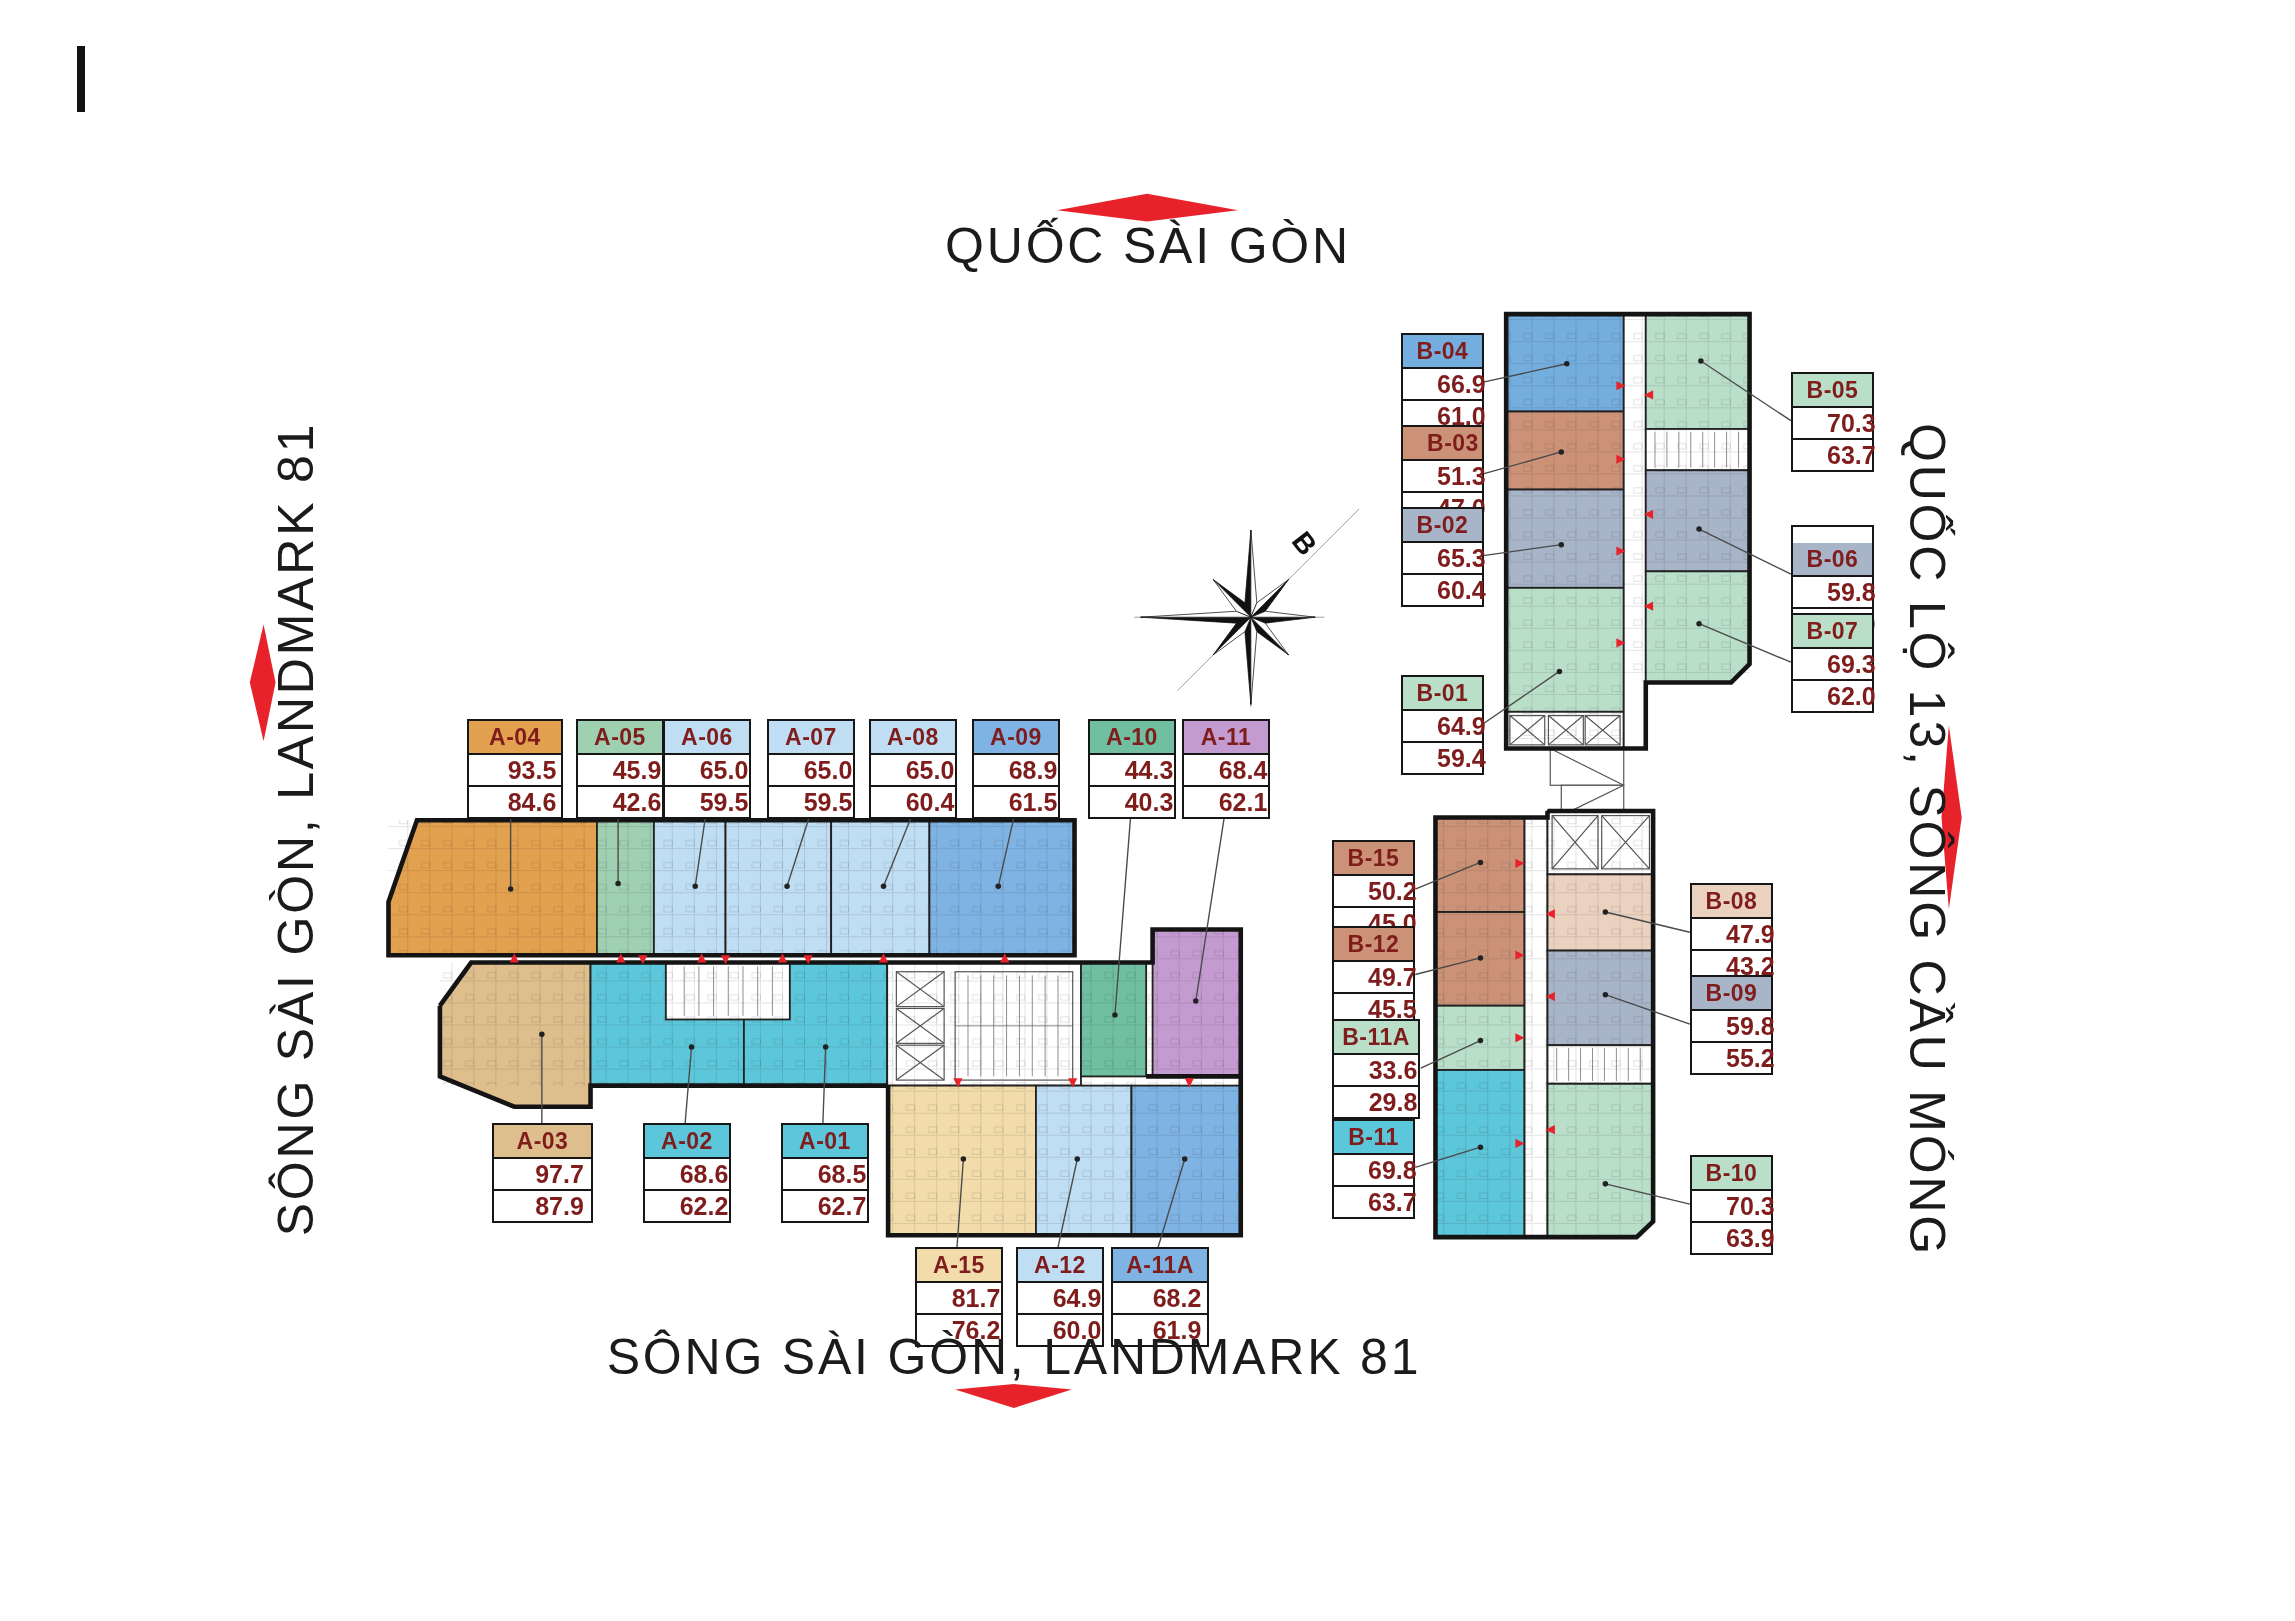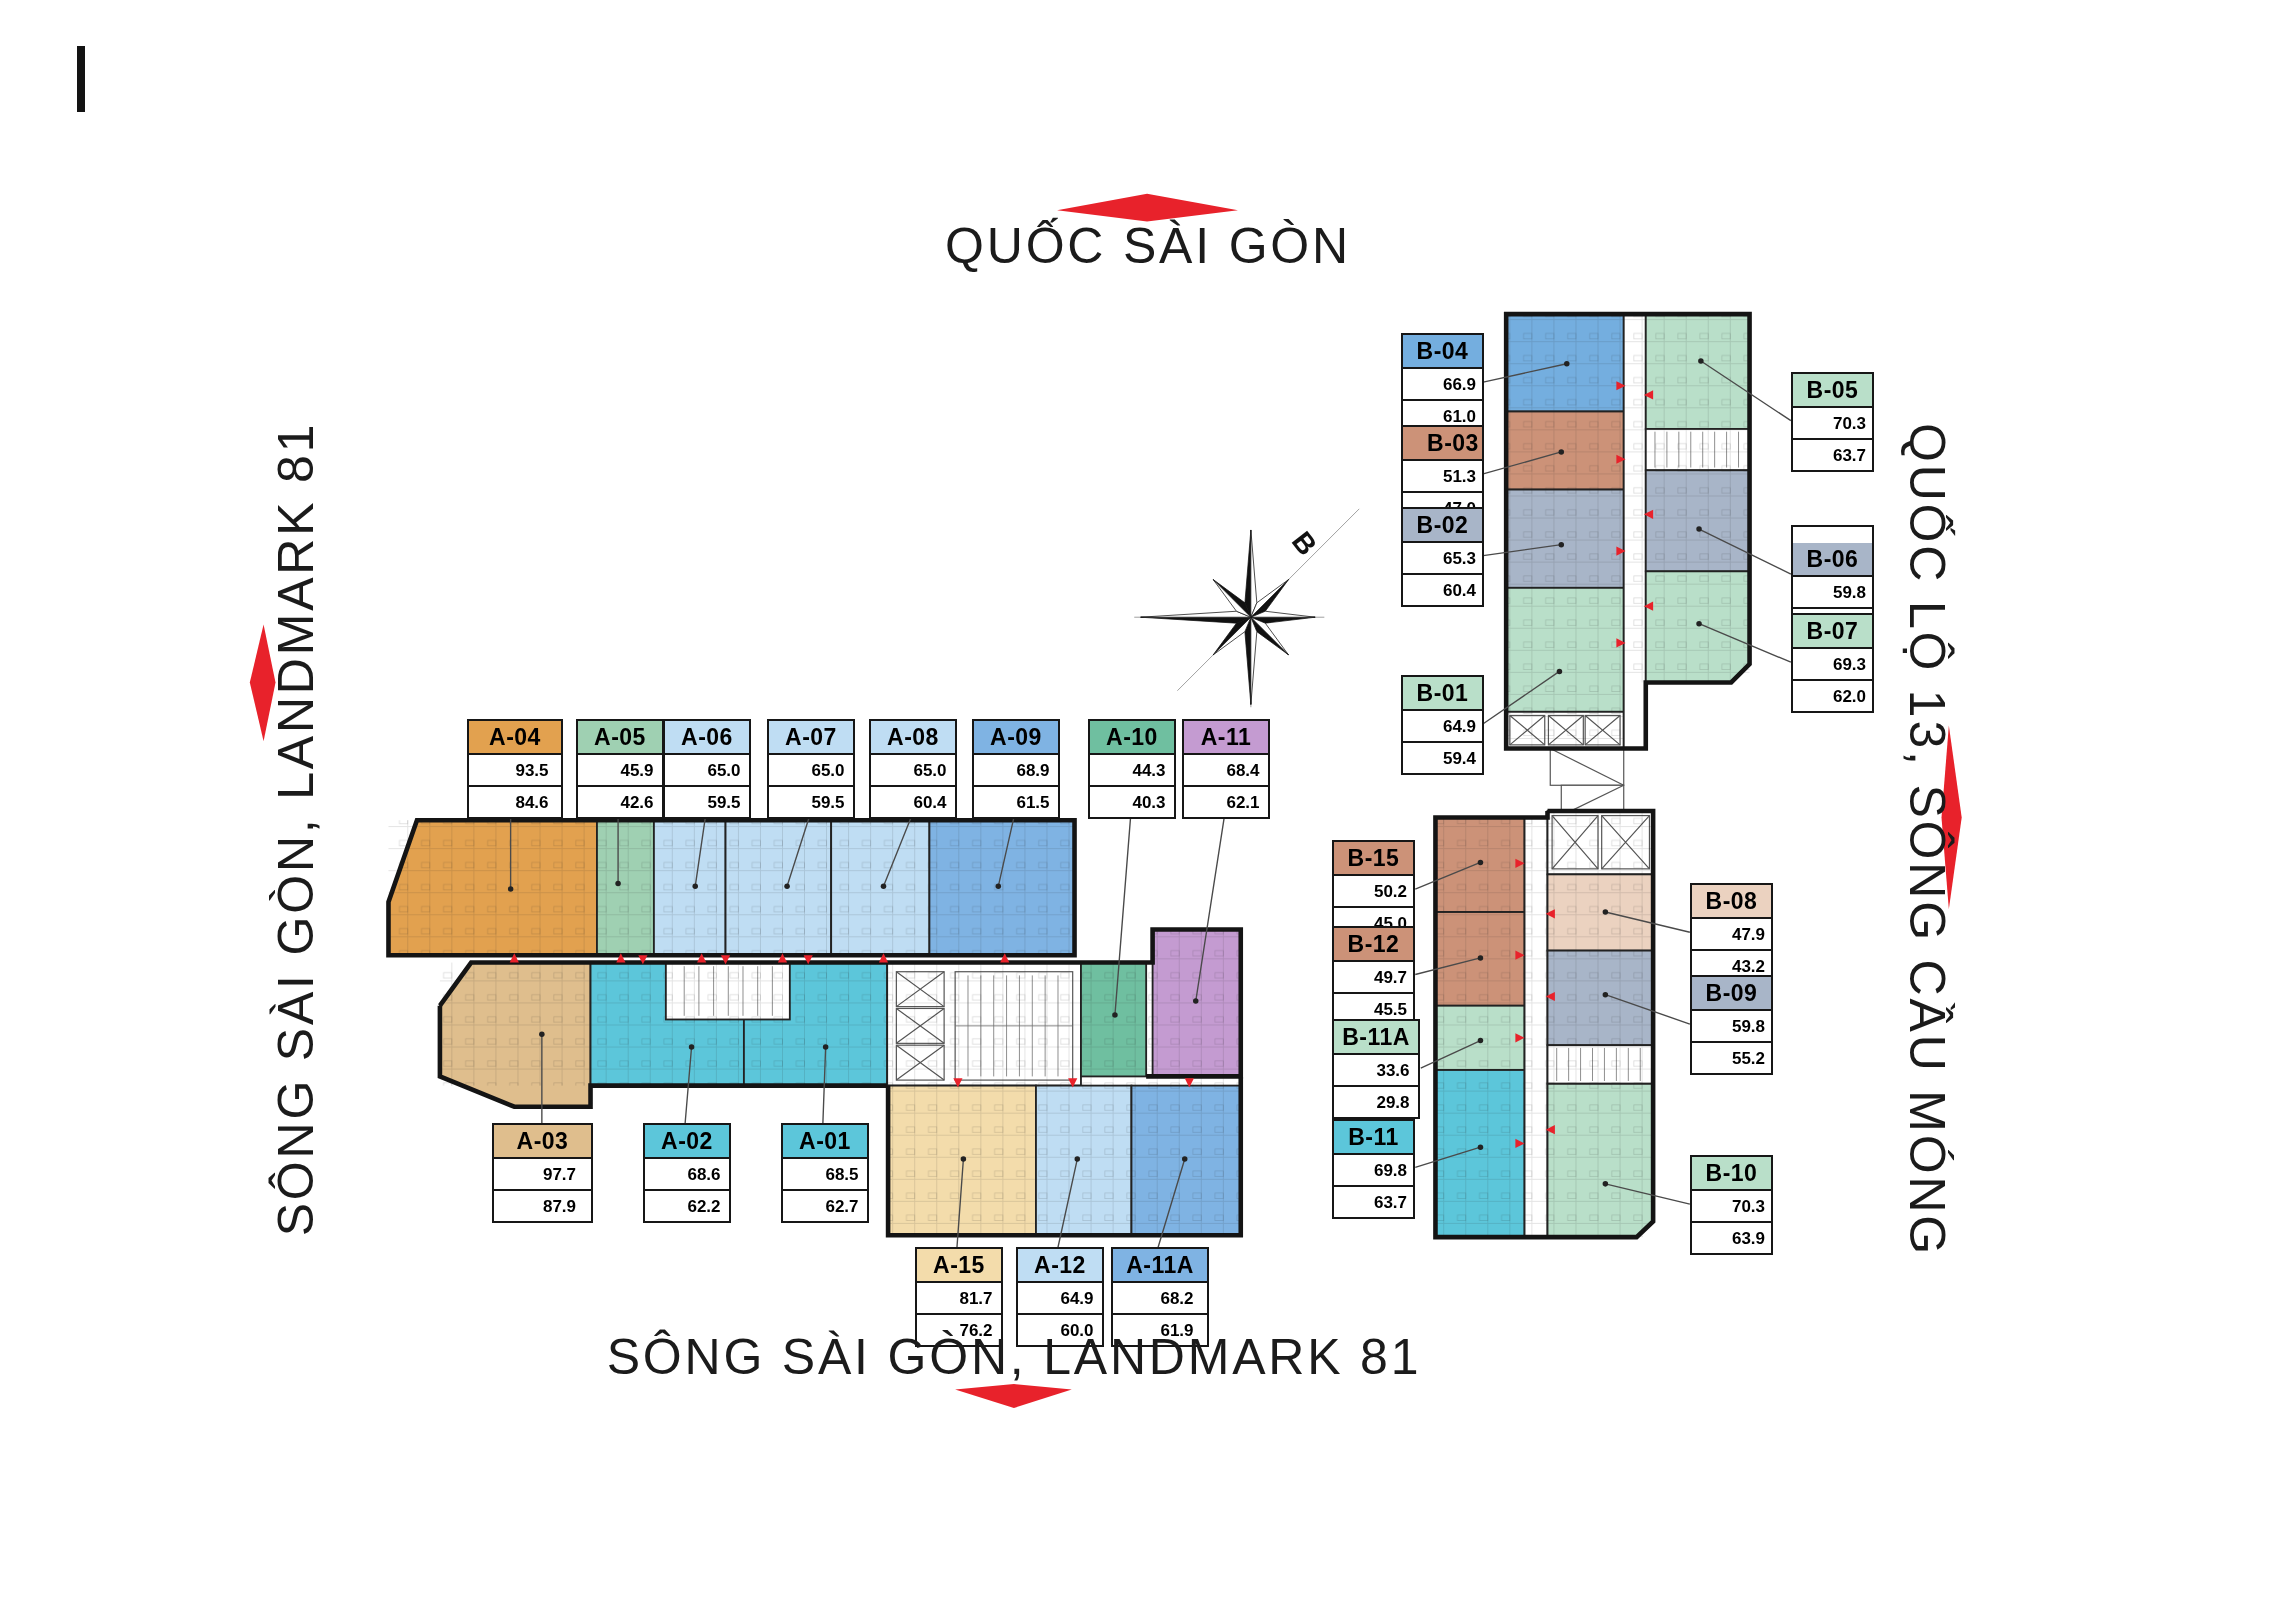--- a/index.html
+++ b/index.html
@@ -9,24 +9,24 @@
   .title-bar{position:absolute;left:77px;top:46px;width:8.3px;height:66px;background:#131313;z-index:4;}
   .page-title{position:absolute;left:97px;top:53px;font-size:38px;font-weight:700;
               letter-spacing:0.5px;color:#131313;z-index:4;white-space:nowrap;}
   .landmark{position:absolute;white-space:nowrap;font-size:50px;font-weight:400;
             letter-spacing:2.8px;color:#1b1b1b;z-index:4;}
   .lm-top{left:1148px;top:246px;transform:translate(-50%,-50%);}
   .lm-bottom{left:1014px;top:1357px;transform:translate(-50%,-50%);}
   .lm-left{left:296px;top:829px;transform:translate(-50%,-50%) rotate(-90deg);}
   .lm-right{left:1927px;top:840px;transform:translate(-50%,-50%) rotate(90deg);}
   .ulabel{position:absolute;border:2.8px solid #161616;background:#fff;text-align:center;
-          color:#000000;z-index:3;box-sizing:content-box;}
+          color:#7f1d1d;z-index:3;box-sizing:content-box;}
   .uname{height:32px;line-height:33px;font-size:23px;font-weight:700;
          border-bottom:2.8px solid #161616;letter-spacing:0.5px;}
-  .uval{height:30px;line-height:31px;font-size:17px;font-weight:600;
+  .uval{height:30px;line-height:31px;font-size:25px;font-weight:600;
         border-bottom:2.8px solid #161616;padding-left:34px;}
   .uval:last-child{border-bottom:0;}
 </style>
 </head>
 <body>
 
 <div class="stage">
 
   <svg id="plan" width="2296" height="1622" viewBox="0 0 2500 1766">
     <defs>

